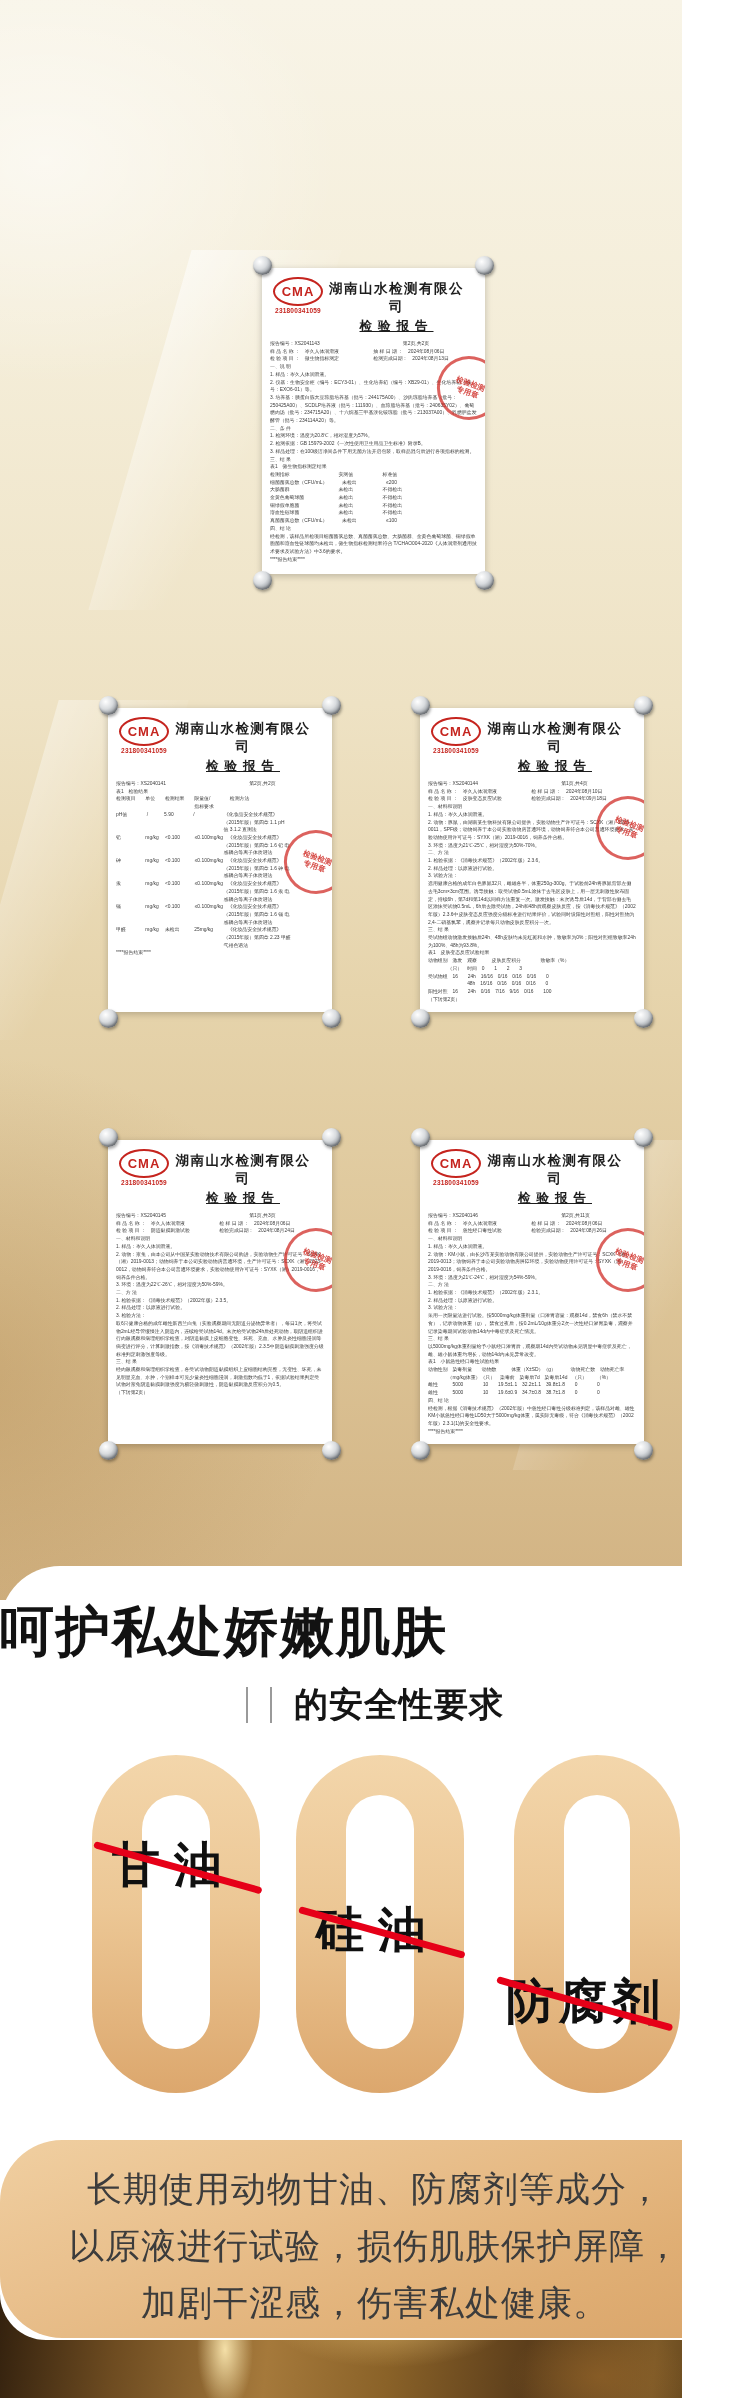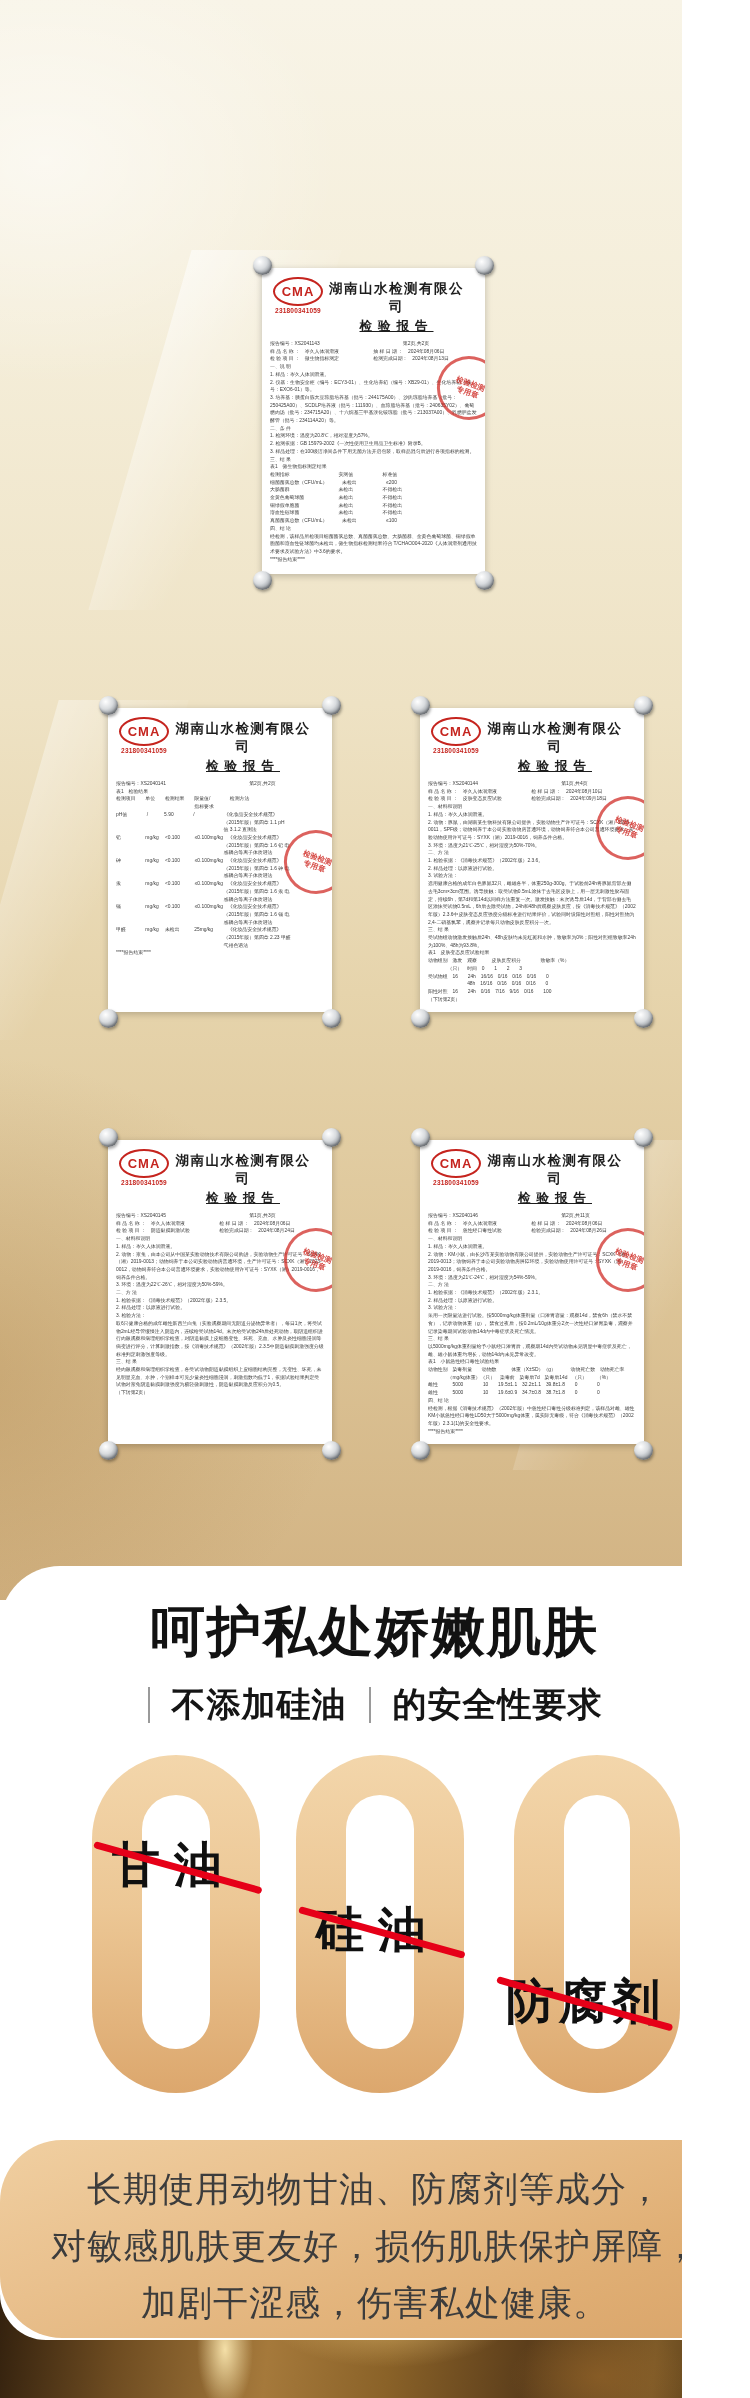--- a/index.html
+++ b/index.html
@@ -65,21 +65,21 @@
   .photo{position:absolute;left:0;top:2290px;width:750px;height:108px;z-index:2;
     background:
       radial-gradient(40px 90px at 30% 55%, rgba(255,236,180,.9), rgba(255,236,180,0) 70%),
       radial-gradient(160px 60px at 52% 30%, rgba(235,196,120,.55), rgba(235,196,120,0) 75%),
       radial-gradient(120px 70px at 80% 80%, rgba(150,100,40,.6), rgba(150,100,40,0) 75%),
       linear-gradient(96deg,#33210E 0%,#6E4C21 16%,#A5793B 36%,#8A6228 52%,#5C3E1B 70%,#7D5A28 87%,#49300F 100%);}
 
   
   .panel{position:absolute;left:0;top:1566px;width:750px;height:774px;background:#ffffff;
     border-radius:60px 60px 46px 46px;z-index:3;}
-  .panel-title{position:absolute;left:0;top:1596px;width:750px;text-align:center;z-index:4;
+  .panel-title{position:absolute;left:0;top:1596px;width:750px;text-align:left;z-index:4;
     font-size:54px;font-weight:800;color:#121212;letter-spacing:2px;}
   .claims{position:absolute;left:0;top:1682px;width:750px;display:flex;justify-content:center;
     align-items:center;gap:22px;z-index:4;}
   .claim{font-size:34px;font-weight:600;color:#151515;letter-spacing:1px;}
   .claim-divider{width:2px;height:36px;background:#9a9a9a;}
 
   
   .zero{position:absolute;top:1755px;height:338px;border-radius:86px;z-index:4;
     background:linear-gradient(180deg,#F3D6AB 0%,#ECC795 45%,#DCA76D 100%);}
   .zero::after{content:'';position:absolute;left:50px;right:50px;top:40px;bottom:44px;background:#ffffff;border-radius:36px;}
@@ -329,35 +329,34 @@
   </div>
   <div class="cert-caption cap4">通过急性经口毒性试验</div>
 
   <div class="photo"></div>
 
   <div class="panel"></div>
   <div class="panel-title">呵护私处娇嫩肌肤</div>
 
   <div class="claims">
     <span class="claim-divider"></span>
-    <span class="claim">不添加硅油</span>
     <span class="claim-divider"></span>
     <span class="claim">的安全性要求</span>
   </div>
 
   <div class="zero z1"></div>
   <div class="zero z2"></div>
   <div class="zero z3"></div>
 
   <div class="zero-word w1">甘油</div>
   <div class="strike k1"></div>
   <div class="zero-word w2">硅油</div>
   <div class="strike k2"></div>
   <div class="zero-word w3">防腐剂</div>
   <div class="strike k3"></div>
 
   <div class="warning">
     <div class="warning-text">长期使用动物甘油、防腐剂等成分，
-对敏感肌肤更友好，损伤肌肤保护屏障，
+以原液进行试验，损伤肌肤保护屏障，
 加剧干涩感，伤害私处健康。</div>
   </div>
 
 </div>
 
 </body></html>

